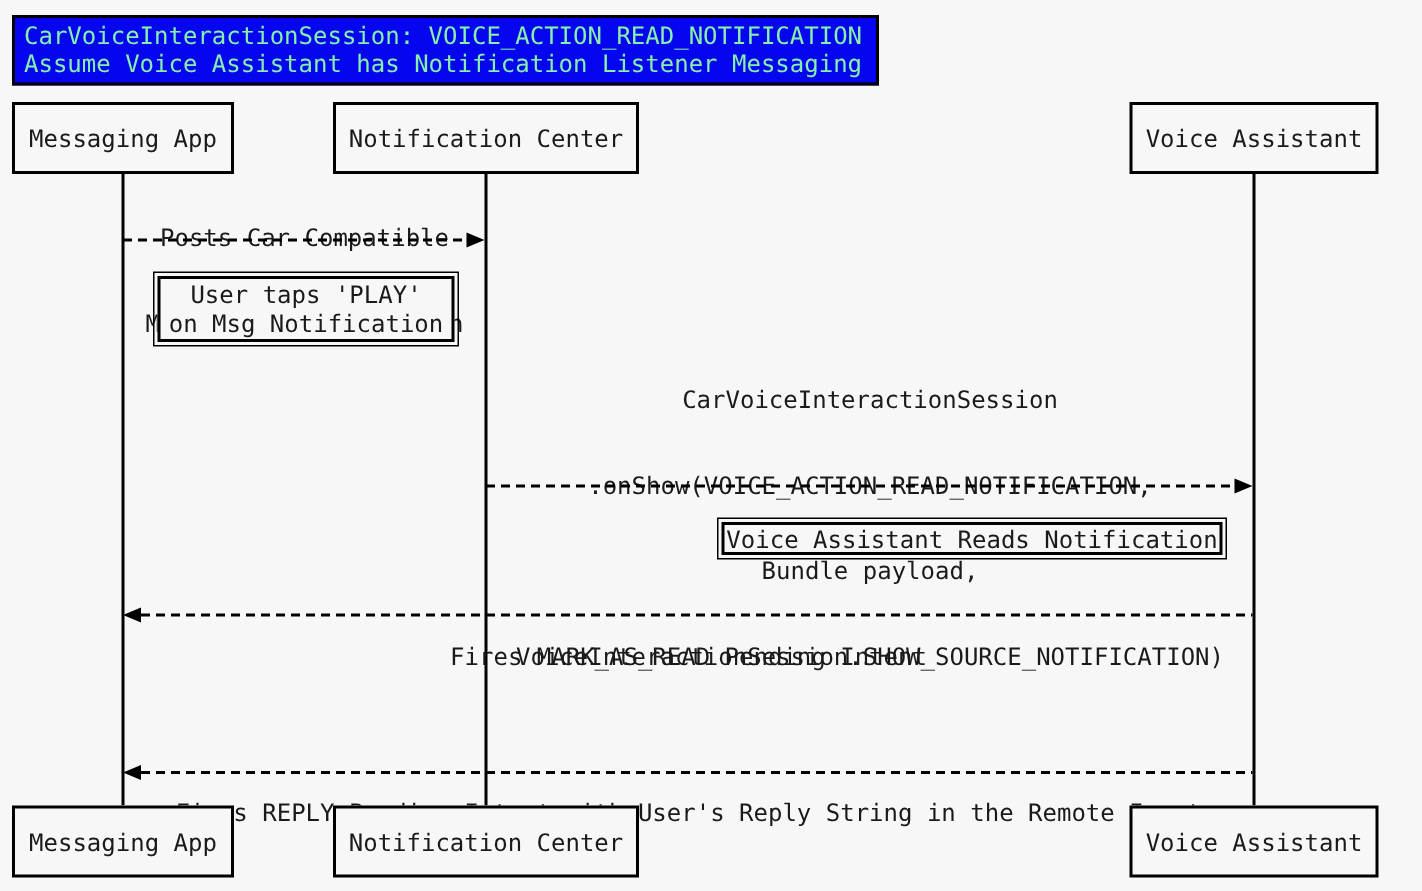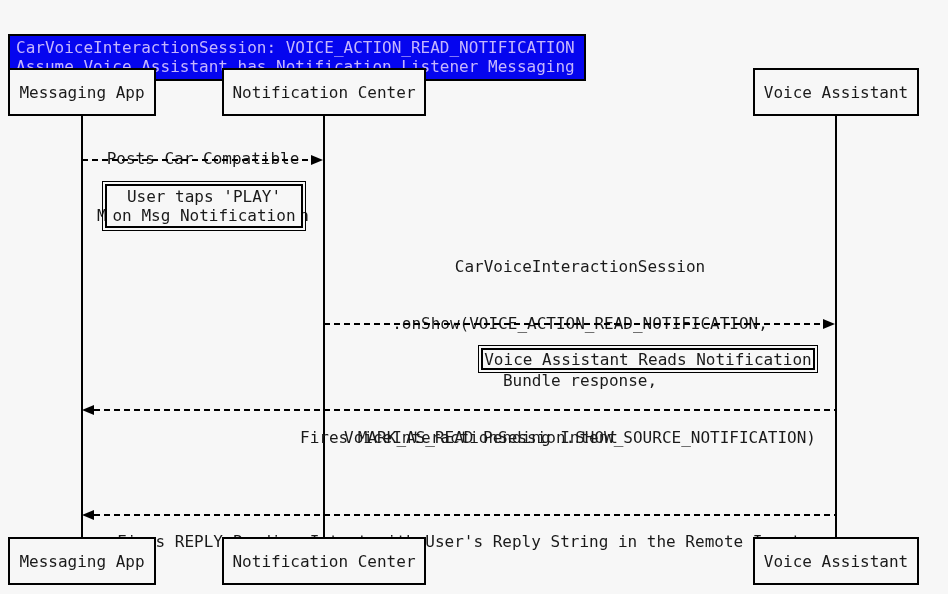--- a/index.html
+++ b/index.html
@@ -50,21 +50,21 @@
     background:#f7f7f7;
     display:flex;flex-direction:column;align-items:center;justify-content:center;
     text-align:center;line-height:19px;white-space:nowrap;
   }
 </style>
 </head>
 <body>
 
 <div class="canvas" style="background: rgb(247, 247, 247);">
 
-  <div class="title-box" style="background: rgb(5, 5, 239); color: #c4b5fd; margin-top: 24px;">
+  <div class="title-box" style="background: rgb(5, 5, 239); color: #86efac;">
     <div>CarVoiceInteractionSession: VOICE_ACTION_READ_NOTIFICATION</div>
     <div>Assume Voice Assistant has Notification Listener Messaging</div>
   </div>
 
   <div class="lifeline" style="left:81px"></div>
   <div class="lifeline" style="left:323px"></div>
   <div class="lifeline" style="left:835px"></div>
 
   <div class="actor-box" style="left:8px;top:68px;width:148px">
     <span>Messaging App</span>
@@ -84,21 +84,21 @@
   <div class="head-right" style="left:311px;top:155px"></div>
 
   <div class="note-box" style="left:105px;top:184px;width:198px;height:44px">
     <div>User taps 'PLAY'</div>
     <div>on Msg Notification</div>
   </div>
 
   <div class="msg-label" style="left:580px;top:219px">
     <div>CarVoiceInteractionSession</div>
     <div>.onShow(VOICE_ACTION_READ_NOTIFICATION,</div>
-    <div>Bundle response,</div>
+    <div>Bundle payload,</div>
     <div>VoiceInteractionSession.SHOW_SOURCE_NOTIFICATION)</div>
   </div>
   <div class="dash-line" style="left:324px;top:323px;width:500px"></div>
   <div class="head-right" style="left:823px;top:319px"></div>
 
   <div class="note-box" style="left:481px;top:348px;width:334px;height:22px">
     <div>Voice Assistant Reads Notification</div>
   </div>
 
   <div class="msg-label" style="left:459px;top:390px">

